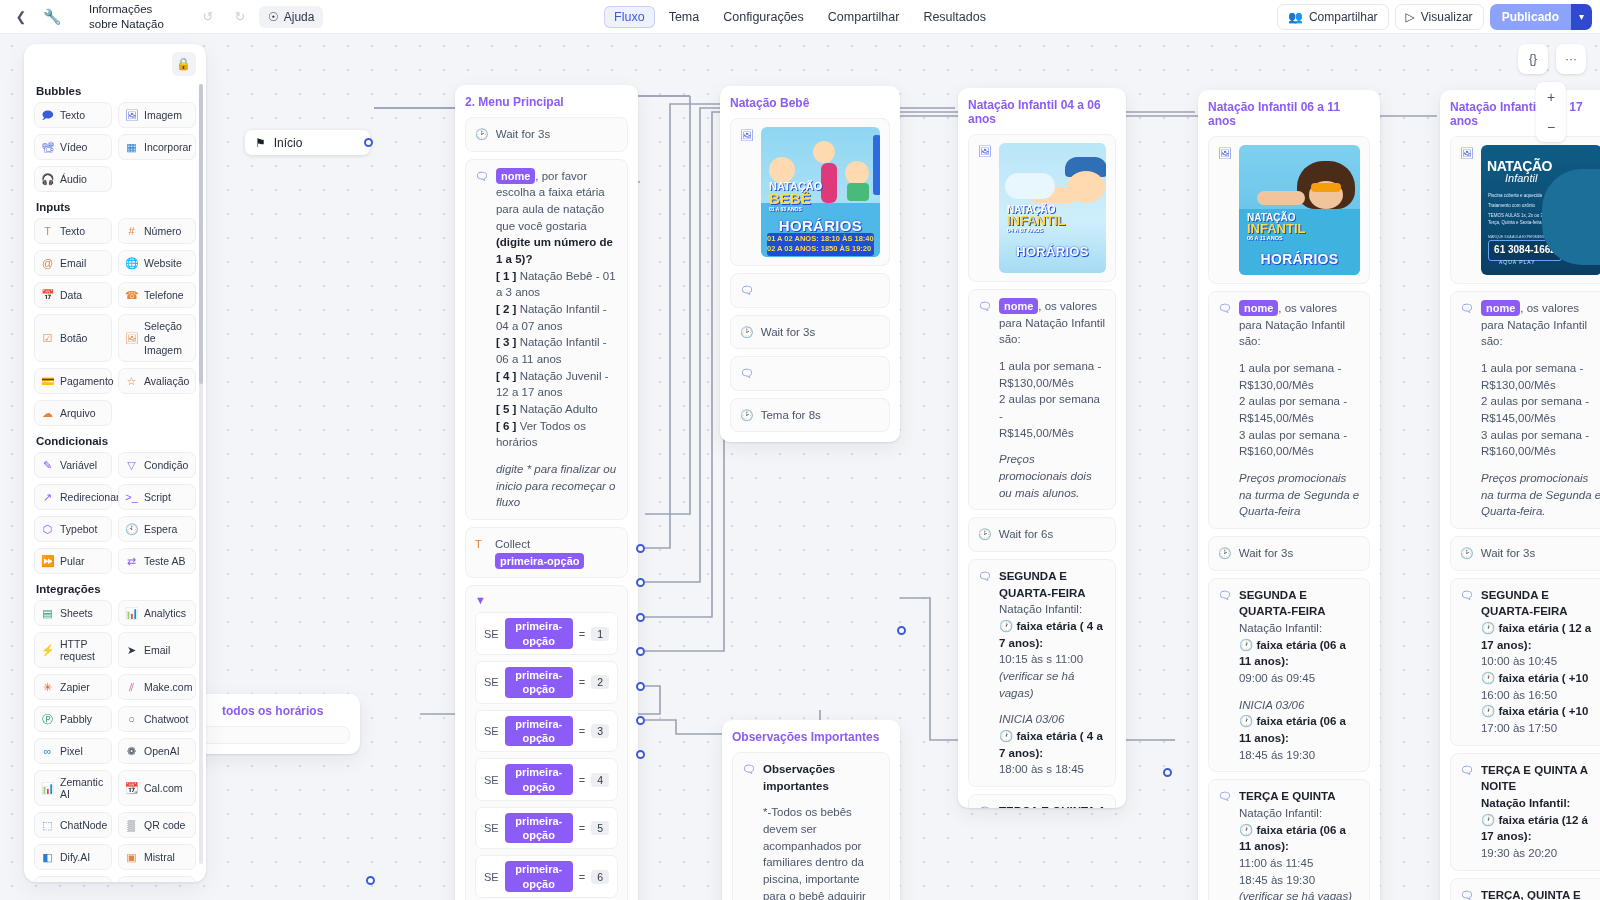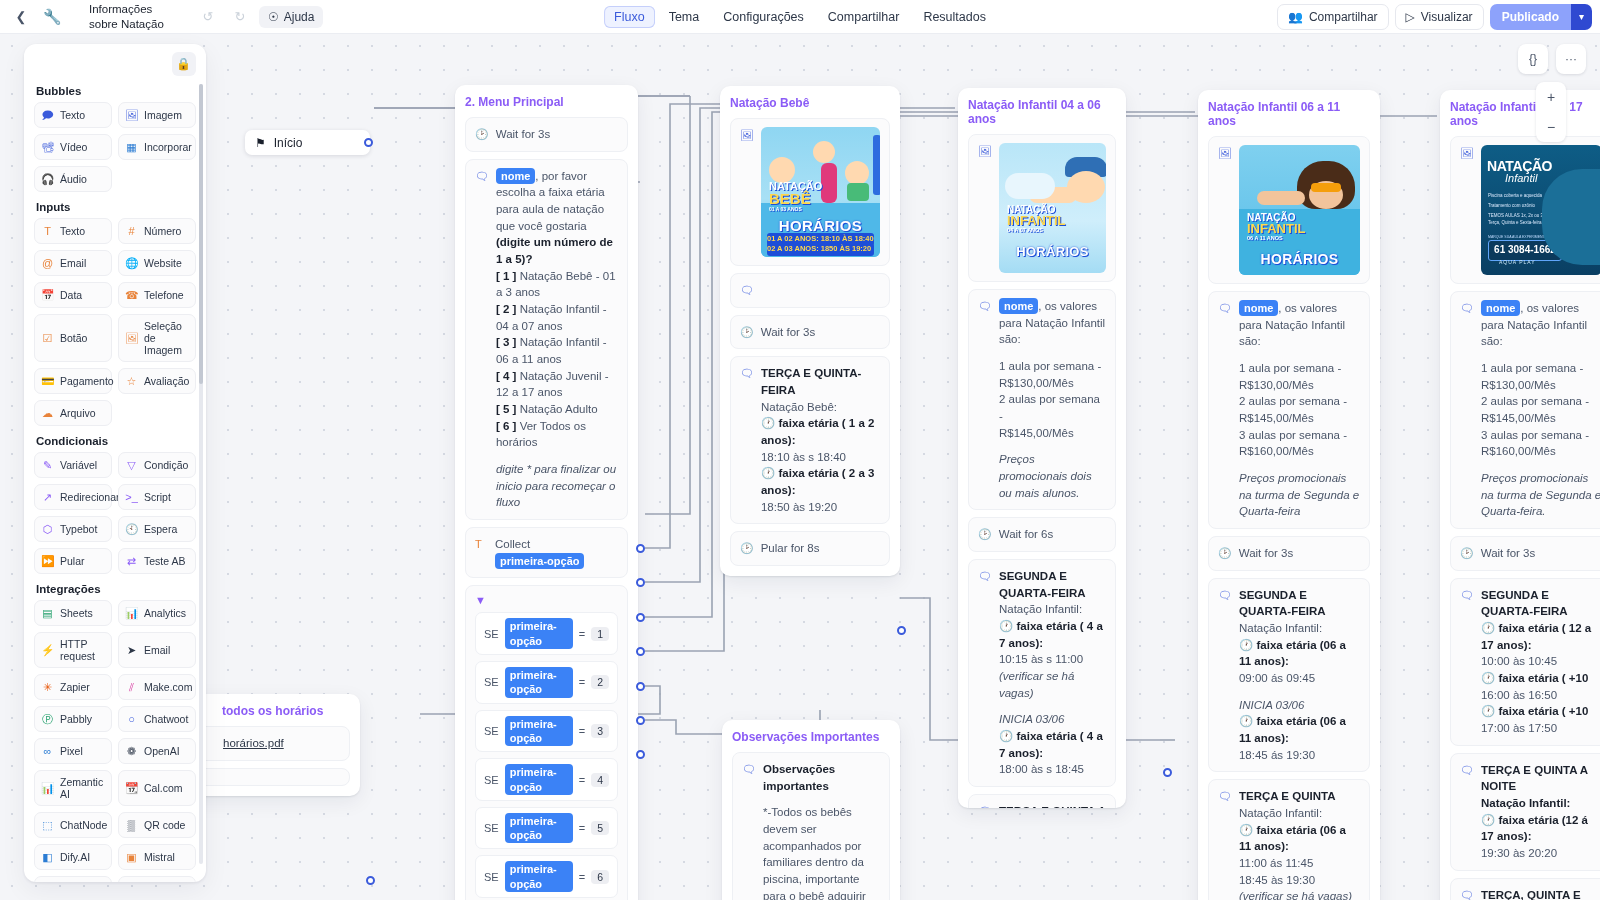--- a/index.html
+++ b/index.html
@@ -137,23 +137,23 @@
     padding: 8px 9px; margin-bottom: 7px; font-size: 11.5px; line-height: 1.45;
     color: #4a5568; display: flex; gap: 7px;
   }
   .blk:last-child { margin-bottom: 0; }
   .blk-ico { flex: 0 0 13px; font-size: 11px; line-height: 1.5; }
   .blk-body { flex: 1; min-width: 0; }
   .wait { align-items: center; color: #4a5568; }
   .wait .blk-ico { color: #8b5cf6; }
   .msg .blk-ico { color: #3b5bdb; }
   .var {
-    background: #3b82f6; color: #fff; border-radius: 4px;
+    background: #8b5cf6; color: #fff; border-radius: 4px;
     padding: 1px 5px; font-size: 11px; font-weight: 600;
-    display: inline-block; line-height: 1.3;
+    display: inline-block; line-height: 1.3; text-align: center;
   }
   b.s { font-weight: 700; color: #1a202c; }
   i.s { font-style: italic; }
   .gap { display: block; height: 10px; }
 
   
   .start-node {
     position: absolute; left: 245px; top: 96px; width: 125px; height: 25px;
     background: #fff; border-radius: 7px; box-shadow: 0 1px 4px rgba(20,25,50,.13);
     display: flex; align-items: center; gap: 8px; padding: 0 10px;
@@ -345,23 +345,20 @@
   <span class="port" style="left:636px;top:510px;"></span>
   <span class="port" style="left:636px;top:544px;"></span>
   <span class="port" style="left:636px;top:579px;"></span>
   <span class="port" style="left:636px;top:613px;"></span>
   <span class="port" style="left:636px;top:648px;"></span>
   <span class="port" style="left:636px;top:682px;"></span>
   <span class="port" style="left:636px;top:716px;"></span>
 
   <div class="group" style="left:160px;top:660px;width:200px;">
     <div class="group-title" style="padding-left:52px;">todos os horários</div>
-    <div class="blk" style="padding-left:52px;">
-      <a class="link-pdf">horários.pdf</a>
-    </div>
     <div class="blk wait" style="padding-left:52px;">
       
       
     </div>
   </div>
   <span class="port" style="left:366px;top:842px;"></span>
 
   <div class="group" style="left:720px;top:52px;width:180px;">
     <div class="group-title">Natação Bebê</div>
     <div class="blk">
@@ -385,32 +382,24 @@
     </div>
     <div class="blk msg">
       <span class="blk-ico">🗨</span>
     </div>
     <div class="blk wait">
       <span class="blk-ico">🕑</span>
       <span class="blk-body">Wait for 3s</span>
     </div>
     <div class="blk msg">
       <span class="blk-ico">🗨</span>
-      <div class="blk-body">
-        <b class="s">TERÇA E QUINTA-FEIRA</b><br>
-        <span>Natação Bebê:</span><br>
-        <span>🕐</span> <b class="s">faixa etária ( 1 a 2 anos):</b><br>
-        <span>18:10 às s 18:40</span><br>
-        <span>🕐</span> <b class="s">faixa etária ( 2 a 3 anos):</b><br>
-        <span>18:50 às 19:20</span>
-      </div>
     </div>
     <div class="blk wait">
       <span class="blk-ico">🕑</span>
-      <span class="blk-body">Pular for 8s</span>
+      <span class="blk-body">Tema for 8s</span>
     </div>
   </div>
   <span class="port" style="left:897px;top:592px;"></span>
 
   <div class="group" style="left:722px;top:686px;width:178px;height:200px;overflow:hidden;">
     <div class="group-title">Observações Importantes</div>
     <div class="blk msg">
       <span class="blk-ico">🗨</span>
       <div class="blk-body">
         <b class="s">Observações importantes</b>

